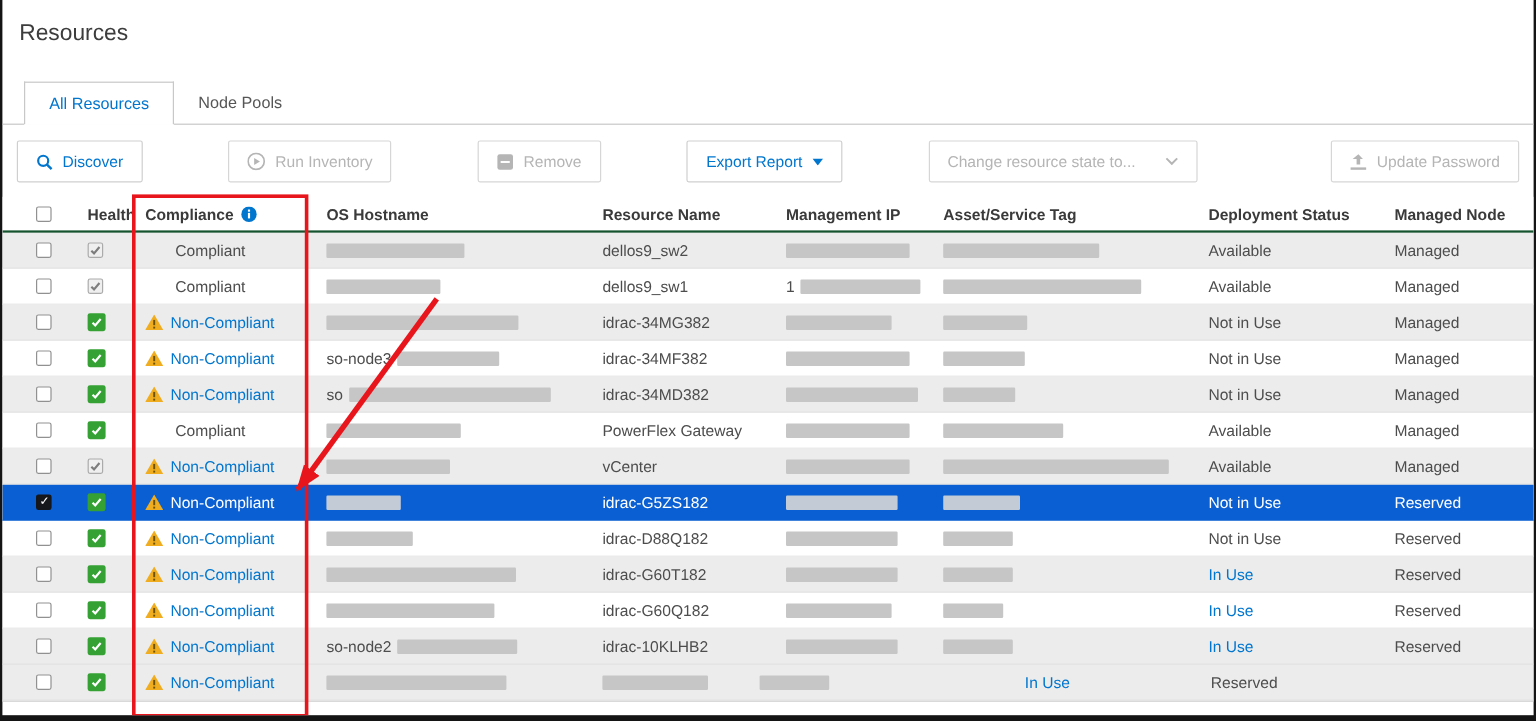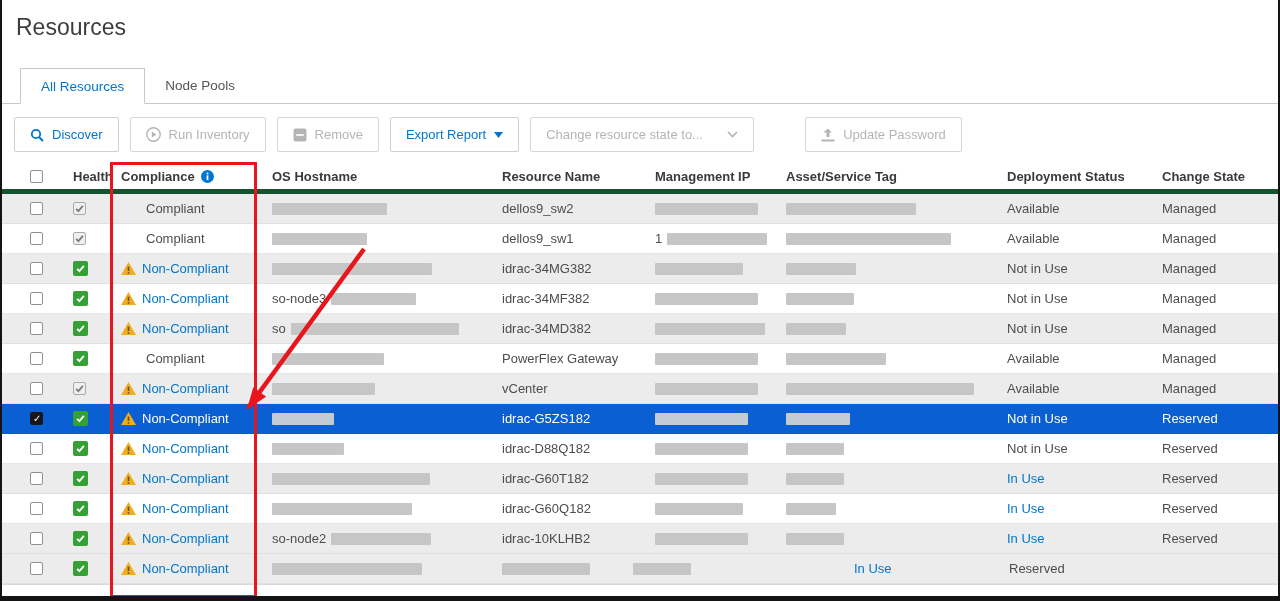--- a/index.html
+++ b/index.html
@@ -10,36 +10,36 @@
     --green:#35a135;
     --shade:#ececec;
     --redact:#c6c6c6;
   }
   *{margin:0;padding:0;box-sizing:border-box;}
   body{background:#fff;font-family:"Liberation Sans",sans-serif;}
   .frame{
     width:1280px;height:601px;position:relative;background:#fff;overflow:hidden;
     border-left:2px solid #141414;border-right:2px solid #141414;border-bottom:5px solid #141414;
   }
-  .page-title{padding:14px 0 0 14px;font-size:23px;font-weight:500;color:#3d3d3d;line-height:27px;}
+  .page-title{padding:14px 0 0 14px;font-size:19px;font-weight:500;color:#3d3d3d;line-height:27px;}
   
   .tabbar{margin-top:27px;padding-left:18px;display:flex;align-items:flex-end;border-bottom:1px solid #c8c8c8;height:36px;}
   .tab{display:flex;align-items:center;height:36px;padding:0 20px;font-size:13.5px;color:#565656;cursor:pointer;background:transparent;}
   .tab.active{border:1px solid #c8c8c8;border-bottom:1px solid #fff;margin-bottom:-1px;background:#fff;color:var(--accent);position:relative;z-index:2;}
   
-  .toolbar{display:flex;align-items:center;padding:13px 12px 12px 12px;gap:11px;}
+  .toolbar{display:flex;align-items:center;padding:13px 12px 12px 12px;gap:11px;justify-content:space-between;}
   .tbtn{height:35px;padding:0 15px;border:1px solid #cfcfcf;border-radius:2px;background:#fff;display:inline-flex;align-items:center;gap:8px;font-size:13px;font-family:inherit;color:#4d4d4d;cursor:pointer;white-space:nowrap;}
   .tbtn.primary{color:var(--accent);}
   .tbtn.disabled{color:#b5b5b5;border-color:#d6d6d6;}
   .tsel{width:224px;justify-content:space-between;}
   .gap-left{margin-left:40px;}
   .icon{display:inline-flex;align-items:center;}
   
   .grid{font-size:13px;color:#4d4d4d;}
-  .thead{display:flex;height:30px;align-items:center;border-bottom:5px solid #14532d;font-weight:700;color:#3a3a3a;background:#fff;}
+  .thead{display:flex;height:30px;align-items:center;border-bottom:2px solid #14532d;font-weight:700;color:#3a3a3a;background:#fff;}
   .tbody{border-bottom:1px solid #d9d9d9;}
   .trow{display:flex;height:30px;align-items:center;background:#fff;border-bottom:1px solid #e6e6e6;}
   .trow.shade{background:var(--shade);border-bottom-color:#e0e0e0;}
   .trow.selected{background:var(--selected);color:#fff;border-bottom-color:var(--selected);}
   .cell{padding-left:14px;display:flex;align-items:center;overflow:hidden;white-space:nowrap;height:100%;}
   .c-check{width:50px;padding-left:28px;}
   .c-health{width:58px;padding-left:21px;}
   .c-comp{width:148px;padding-left:11px;gap:6px;}
   .c-host{width:230px;}
   .c-res{width:153px;}
@@ -163,21 +163,21 @@
       <div class="cell c-ip">
           <span>Management IP</span>
         </div>
       <div class="cell c-tag">
           <span>Asset/Service Tag</span>
         </div>
       <div class="cell c-dep">
           <span>Deployment Status</span>
         </div>
       <div class="cell c-man">
-          <span>Change State</span>
+          <span>Managed Node</span>
         </div>
     </div>
     <div class="tbody">
         <div class="trow shade">
     <div class="cell c-check">
       <span class="cb"></span>
     </div>
     <div class="cell c-health">
       <span class="hico h-gray">
               <svg width="9" height="9" viewBox="0 0 12 12">

